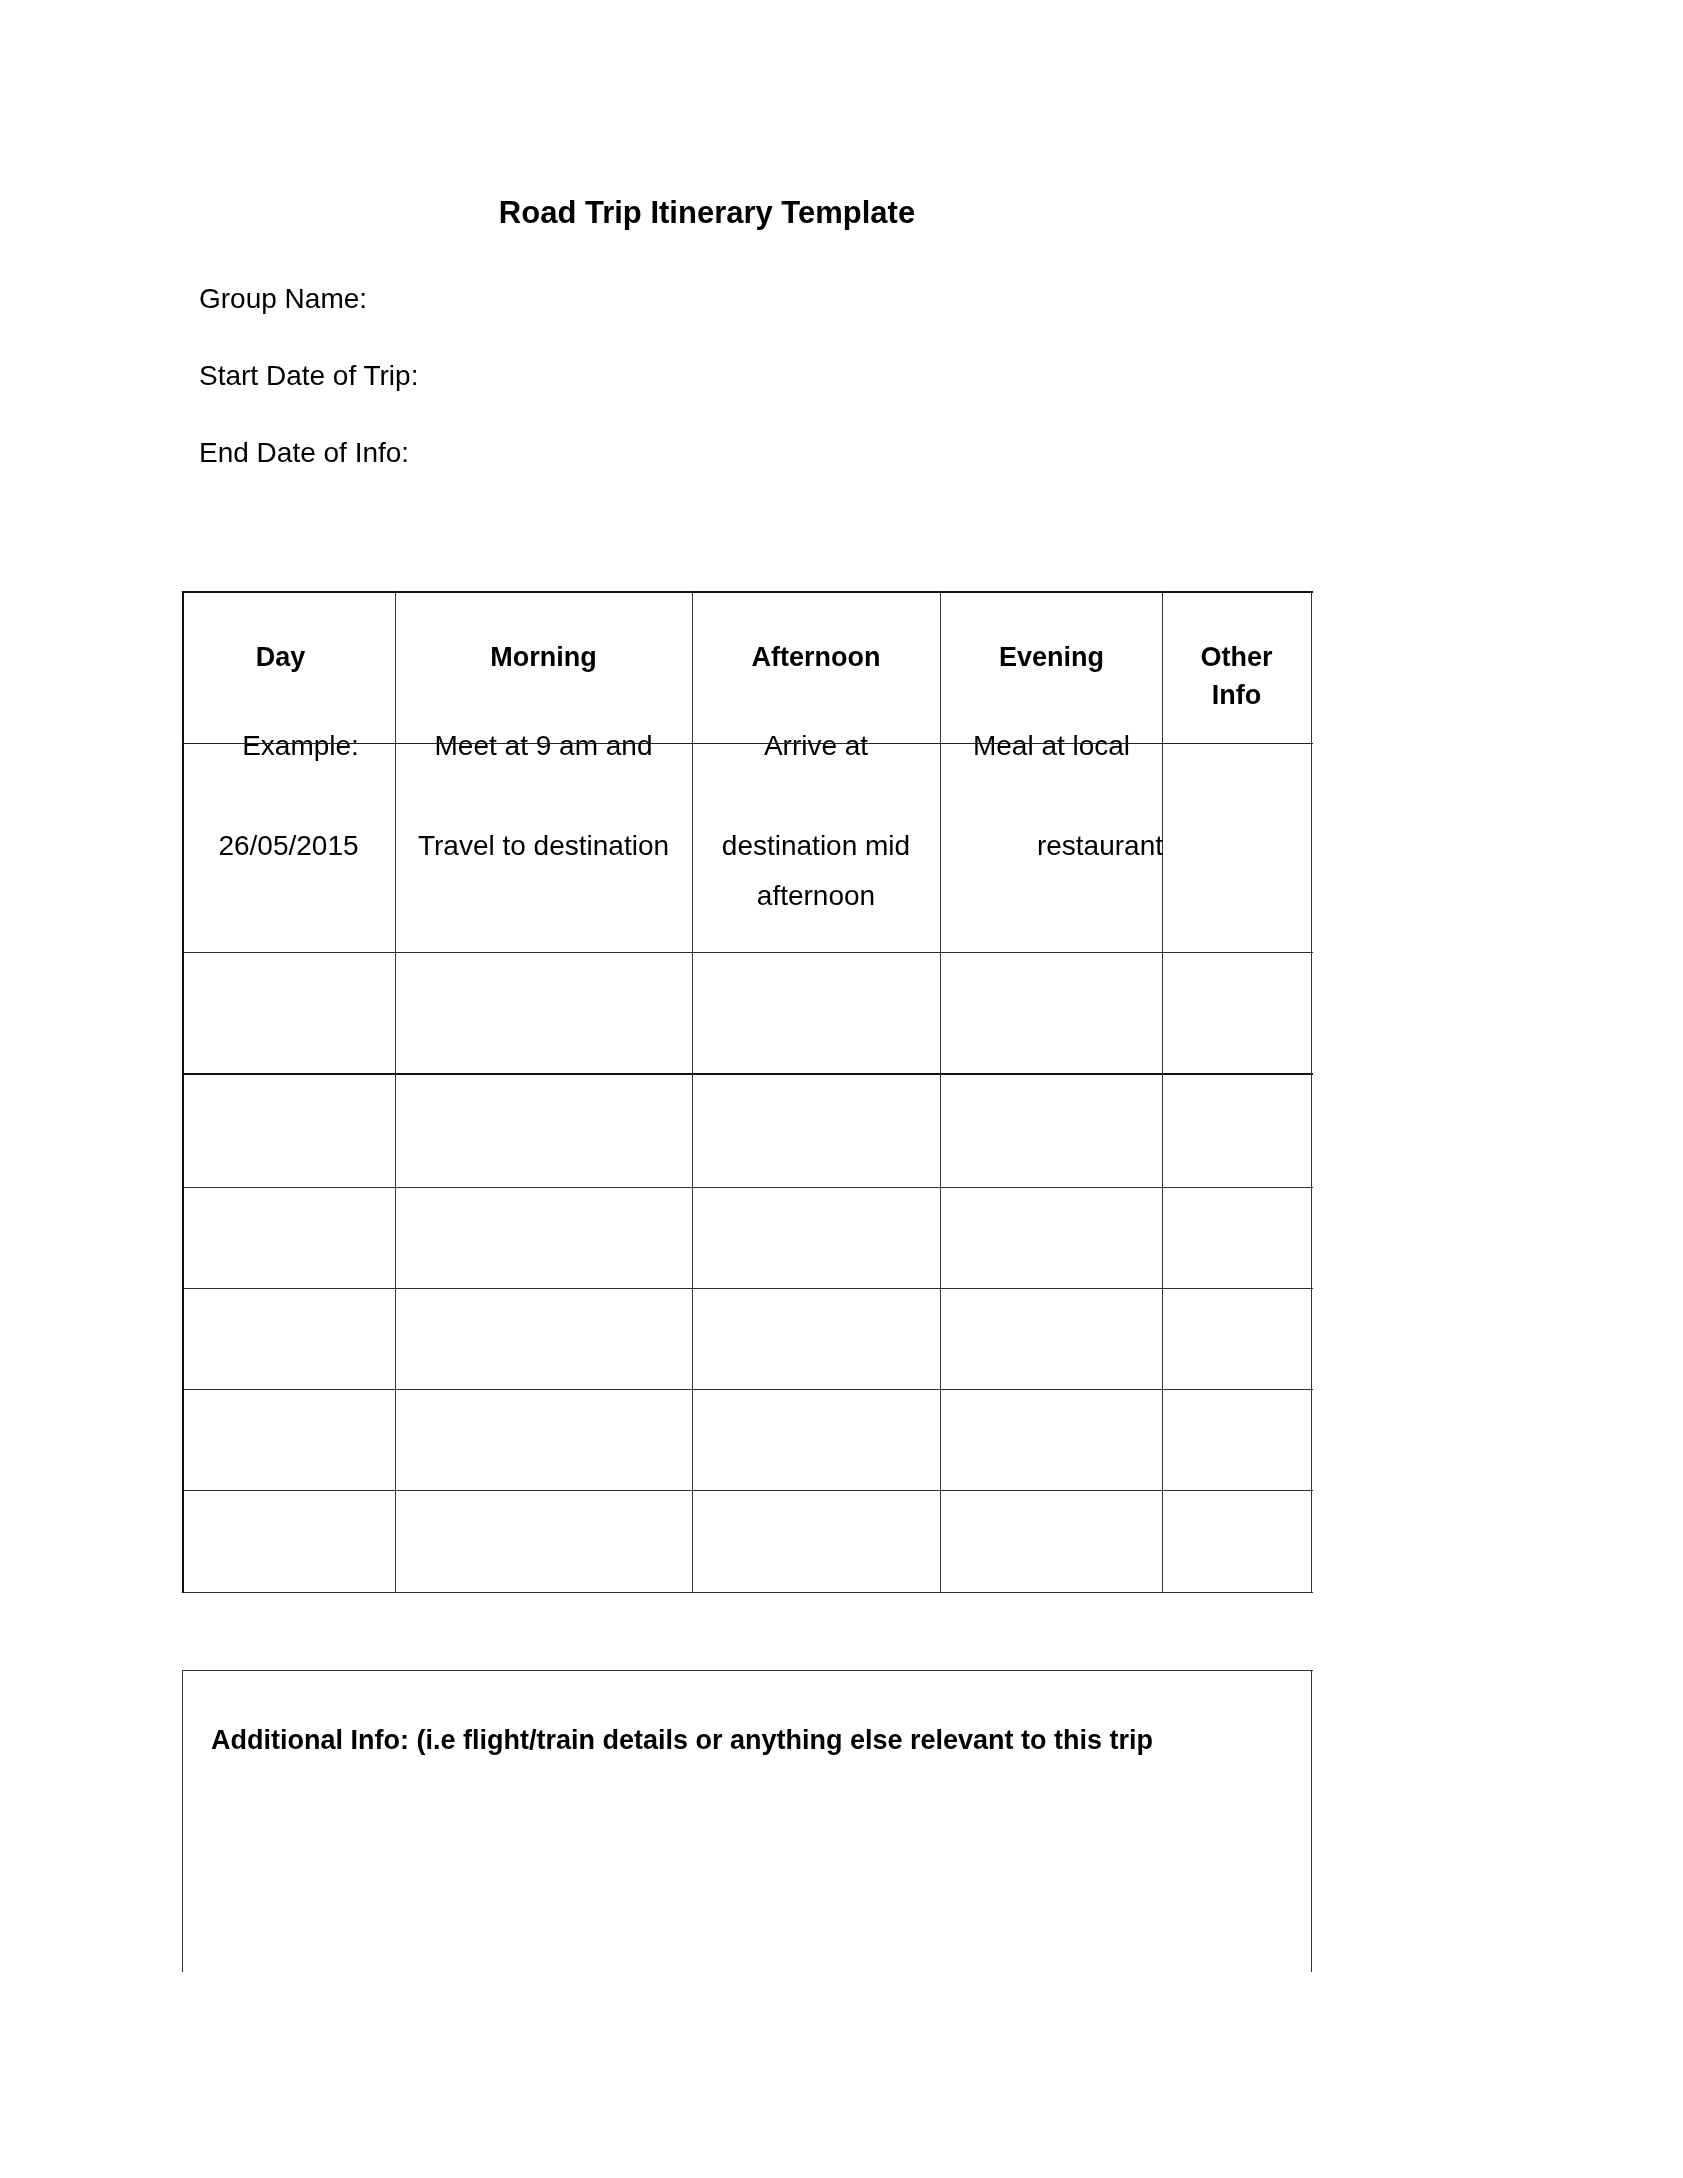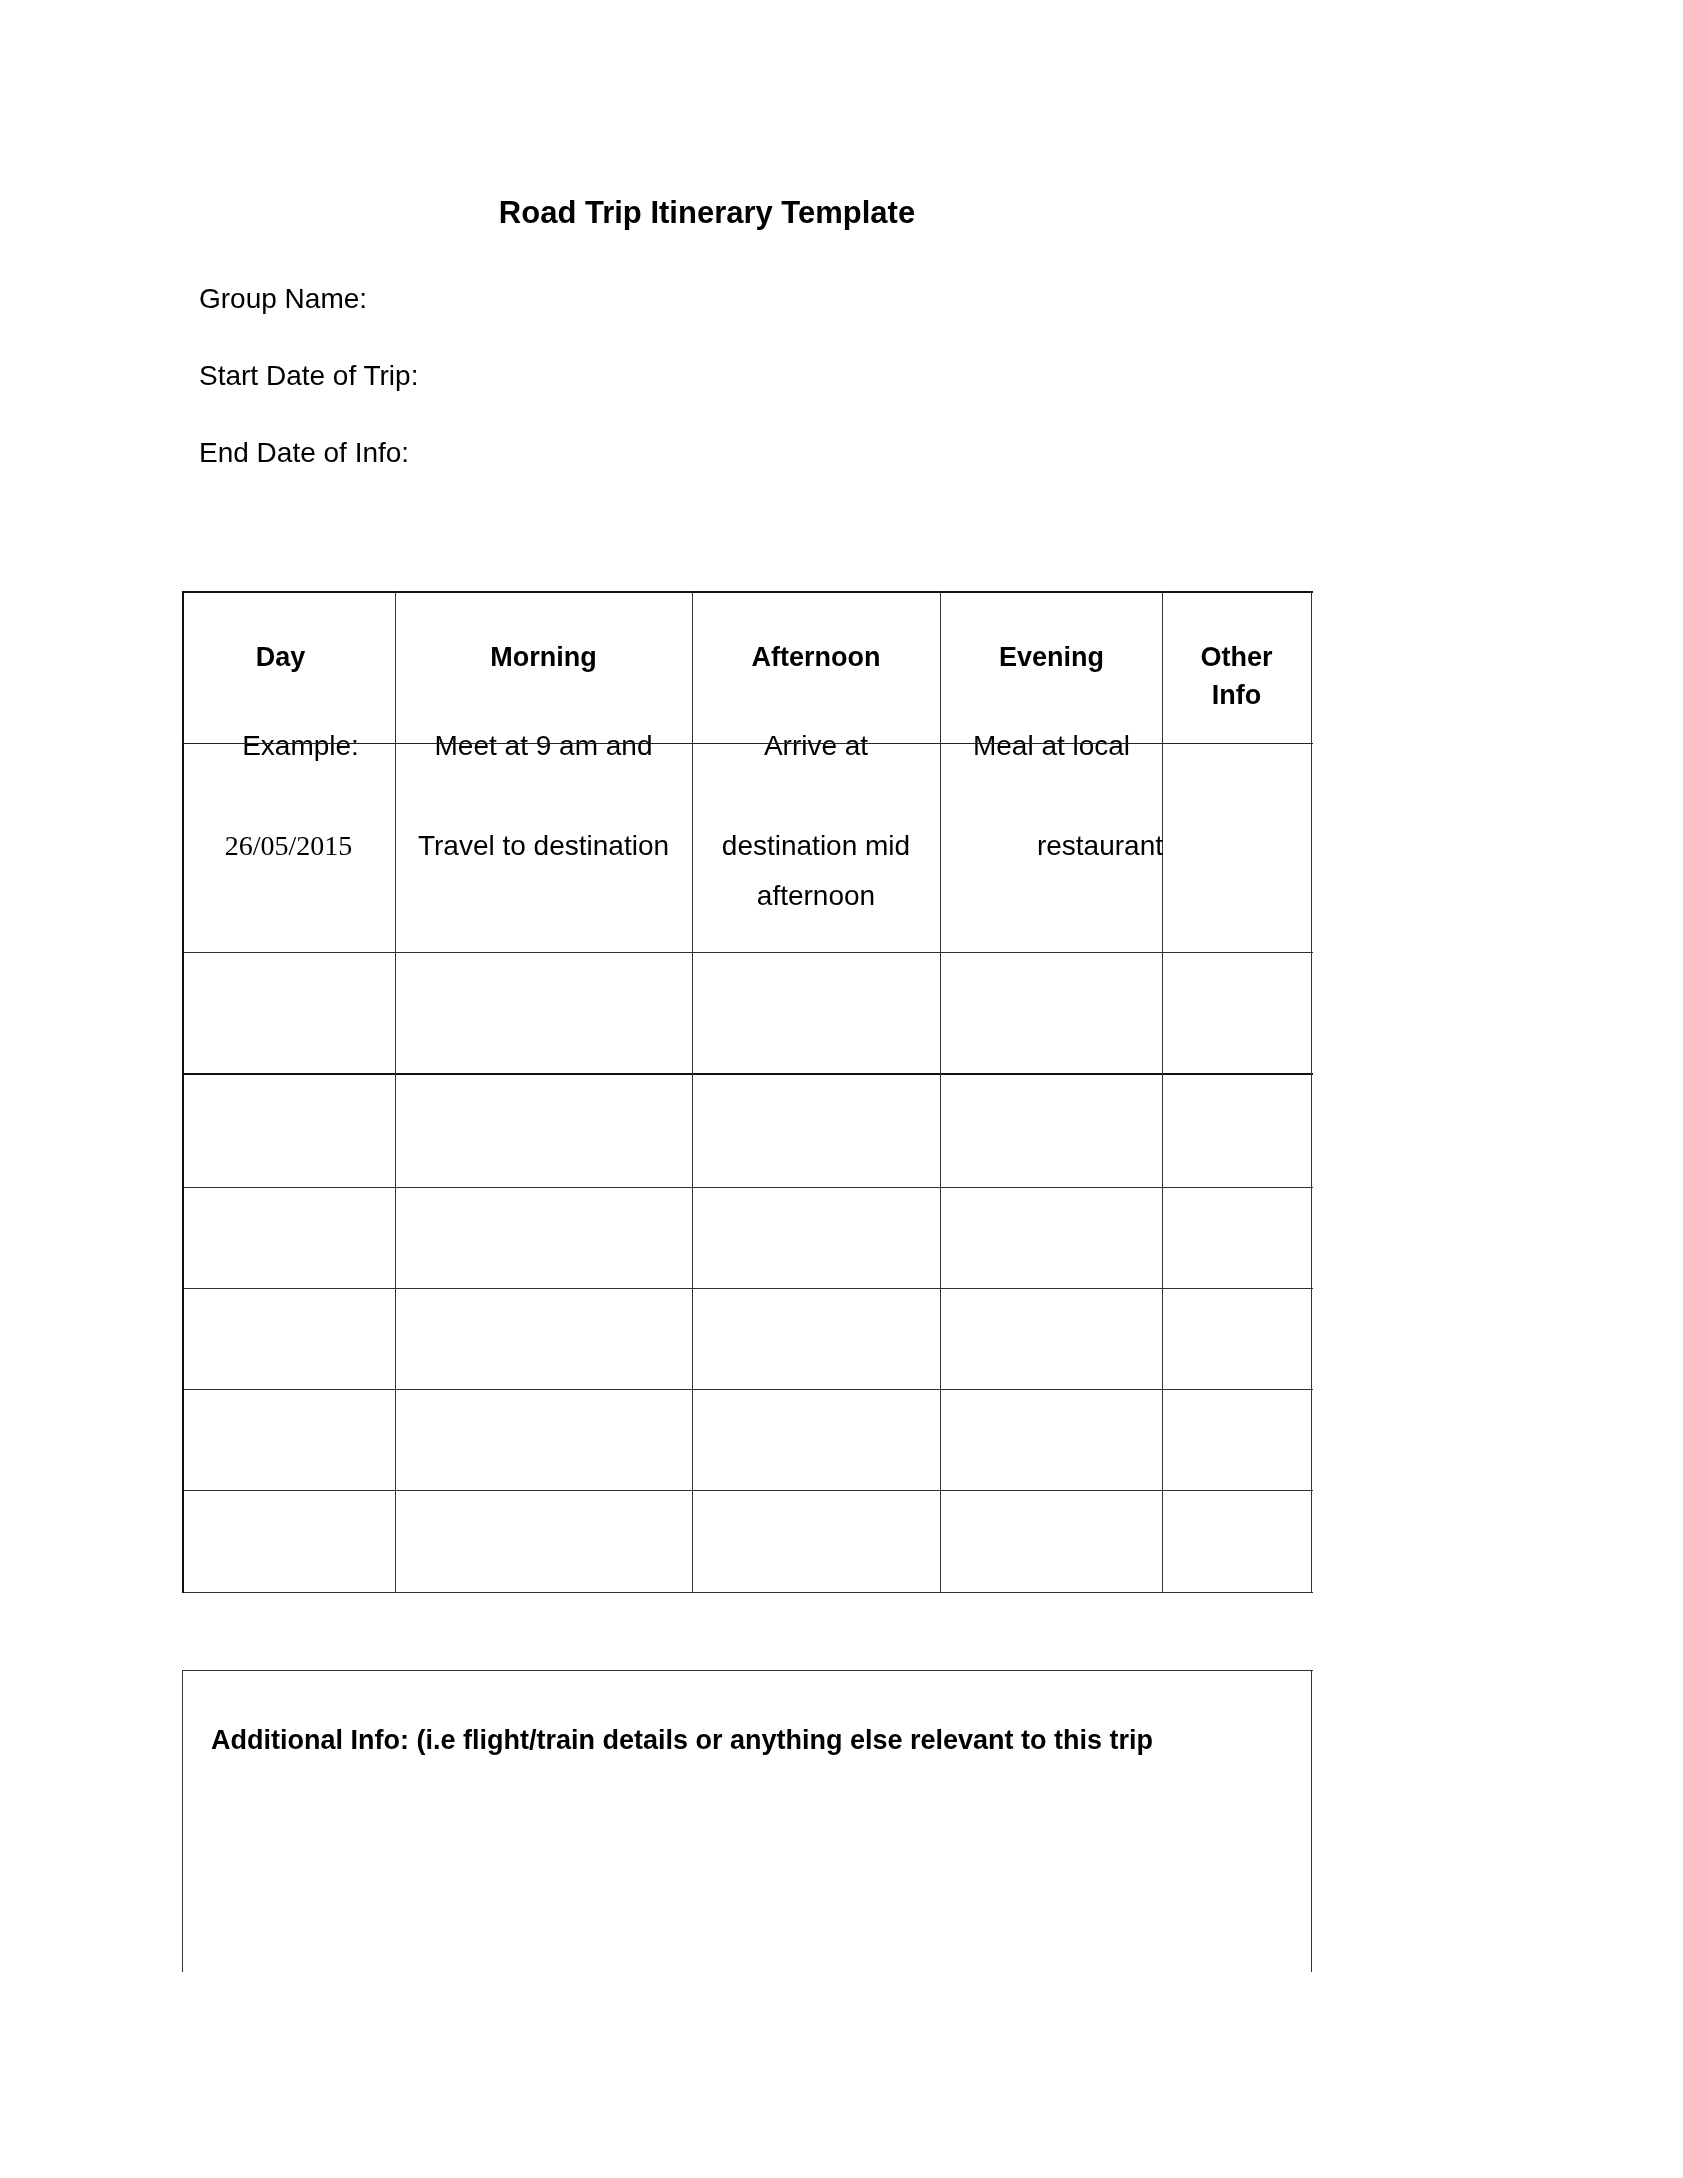--- a/index.html
+++ b/index.html
@@ -46,21 +46,21 @@
   <div class="vline" style="left:1311px; top:591px; height:1002px;"></div>
 
   <div class="head-text" style="left:174px; width:213px; top:638px;">Day</div>
   <div class="head-text" style="left:395px; width:297px; top:638px;">Morning</div>
   <div class="head-text" style="left:692px; width:248px; top:638px;">Afternoon</div>
   <div class="head-text" style="left:940px; width:223px; top:638px;">Evening</div>
   <div class="head-text" style="left:1162px; width:149px; top:638px; white-space:normal; padding:0 30px; box-sizing:border-box;">Other Info</div>
 
   <div>
     <div class="cell-text" style="left:182px; width:213px; top:730px;padding-left:12px;">Example:</div>
-    <div class="cell-text" style="left:182px; width:213px; top:830px;font-family:Liberation Serif, serif;">26/05/2015</div>
+    <div class="cell-text" style="left:182px; width:213px; top:830px;">26/05/2015</div>
 
     <div class="cell-text" style="left:395px; width:297px; top:730px;">Meet at 9 am and</div>
     <div class="cell-text" style="left:395px; width:297px; top:830px;">Travel to destination</div>
 
     <div class="cell-text" style="left:692px; width:248px; top:730px;">Arrive at</div>
     <div class="cell-text" style="left:692px; width:248px; top:830px;">destination mid</div>
     <div class="cell-text" style="left:692px; width:248px; top:880px;">afternoon</div>
 
     <div class="cell-text" style="left:940px; width:223px; top:730px;">Meal at local</div>
     <div class="cell-text" style="left:940px; width:223px; top:830px;text-align:right;">restaurant</div>

